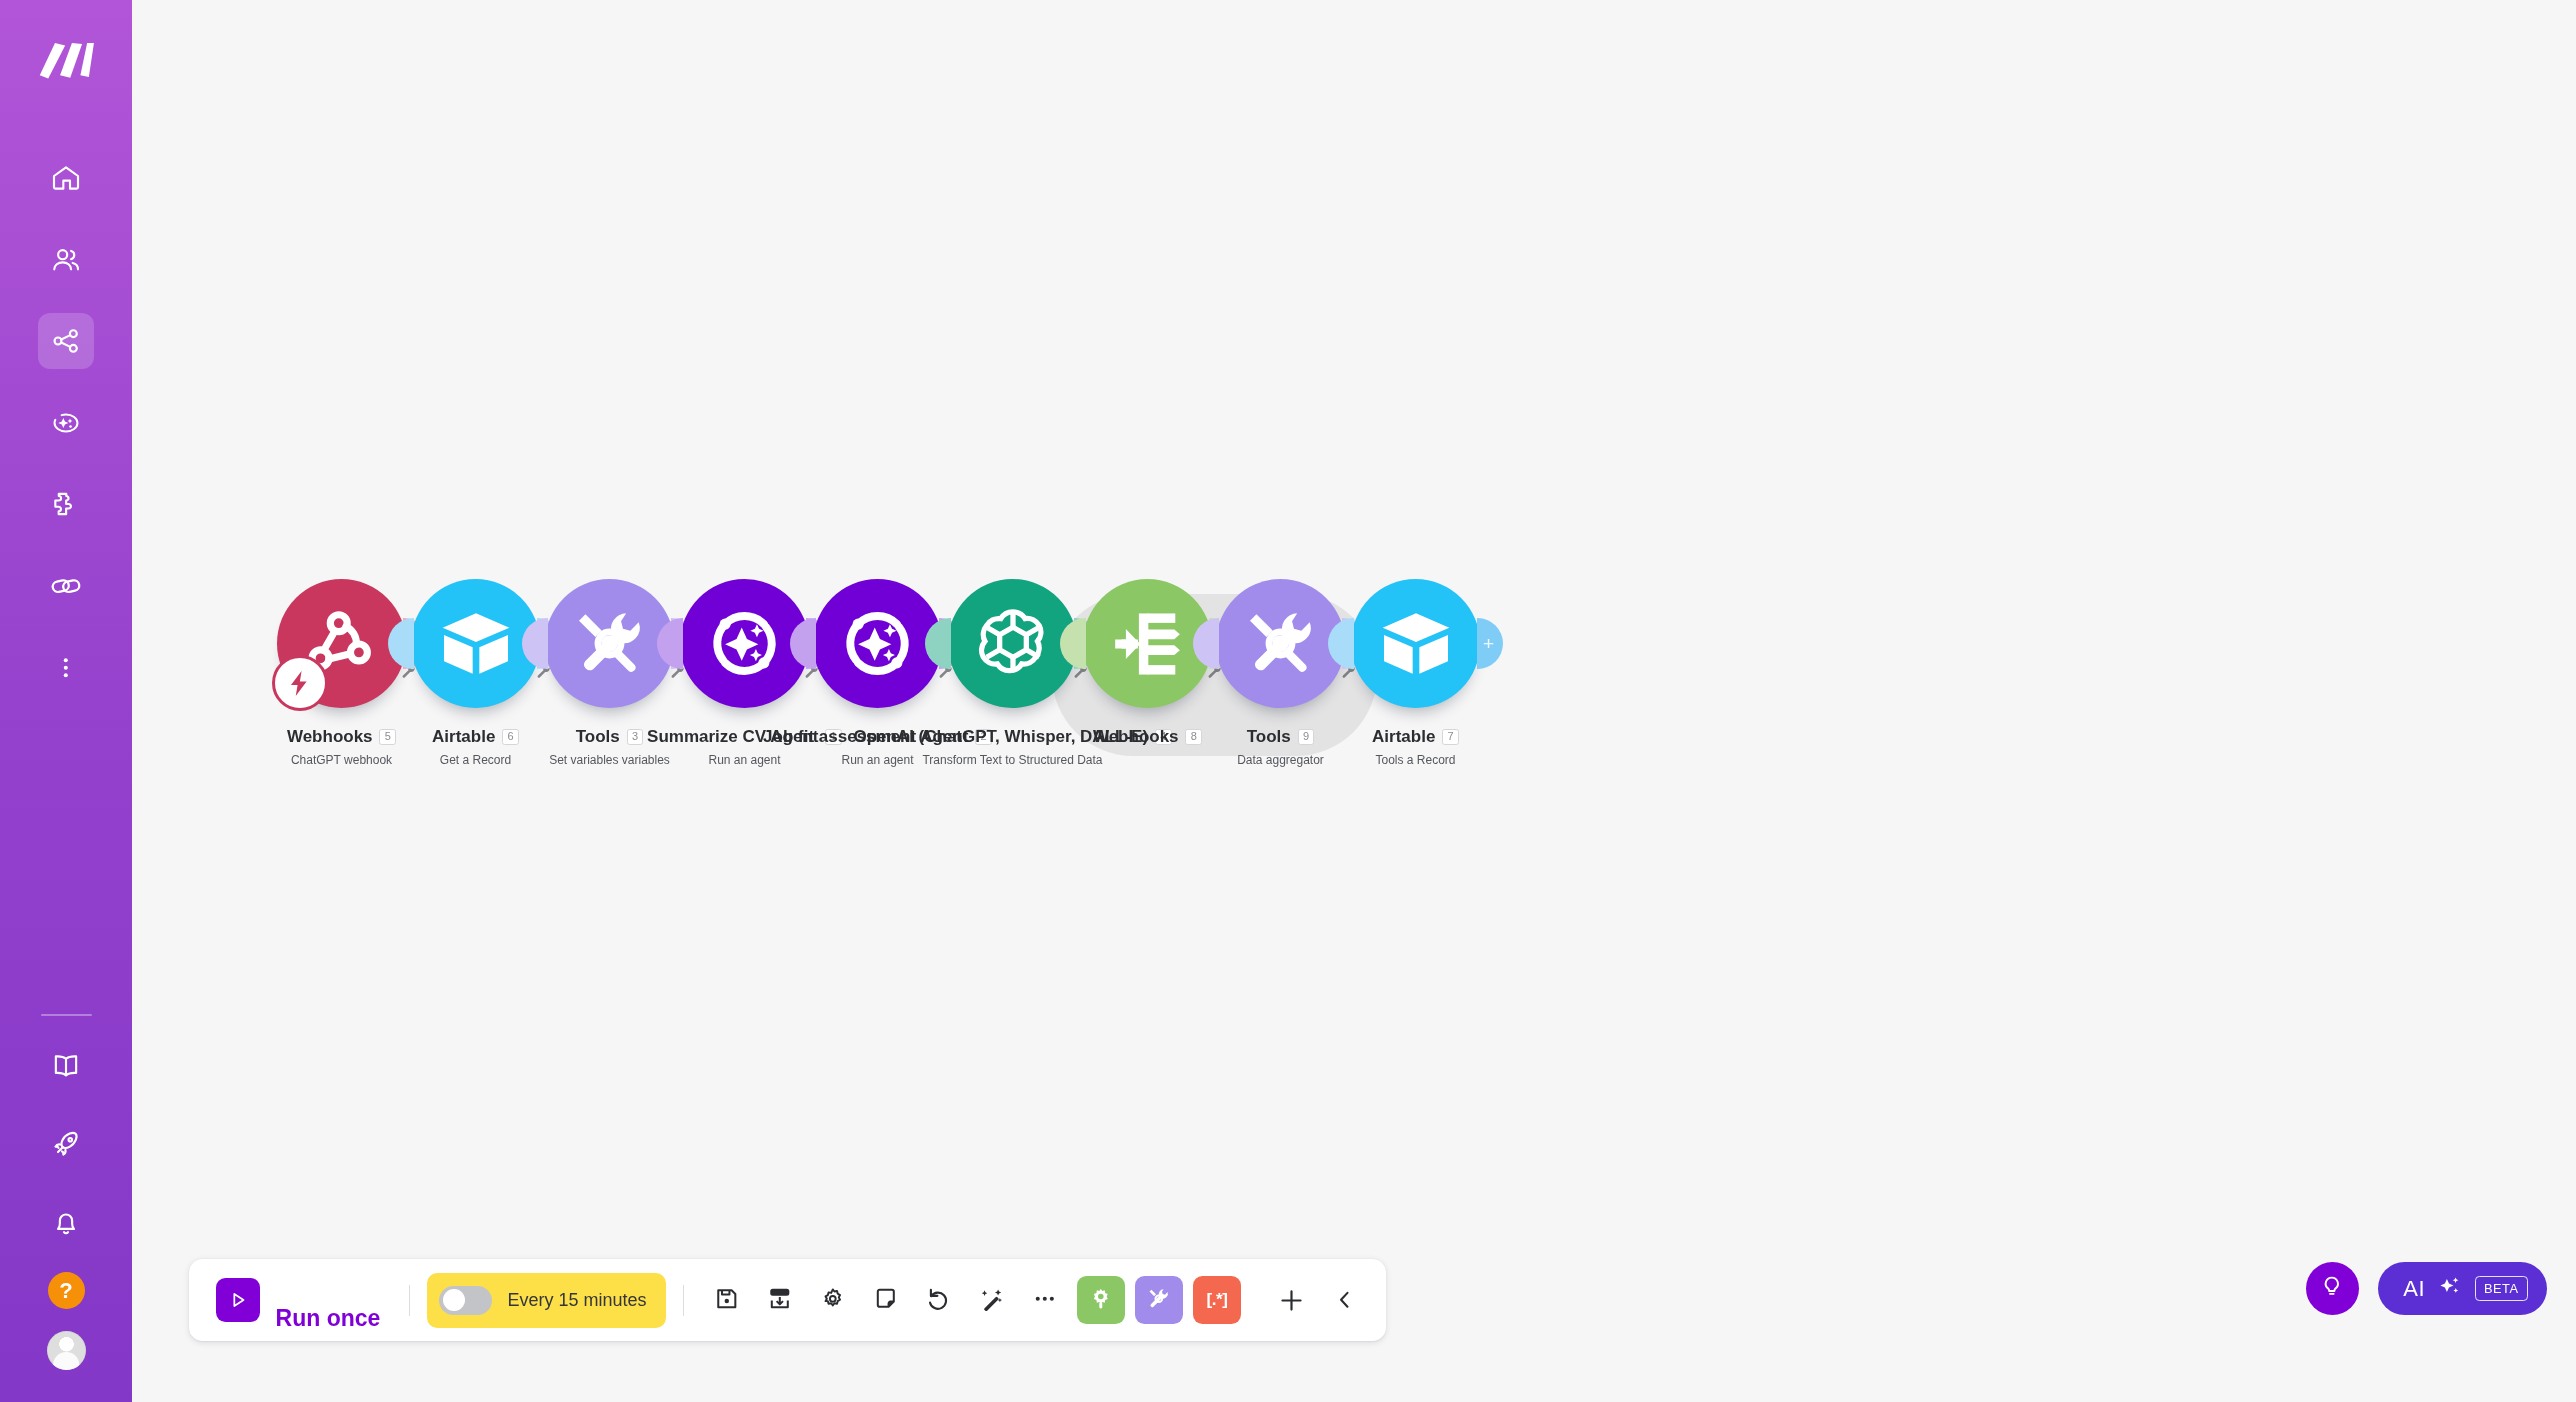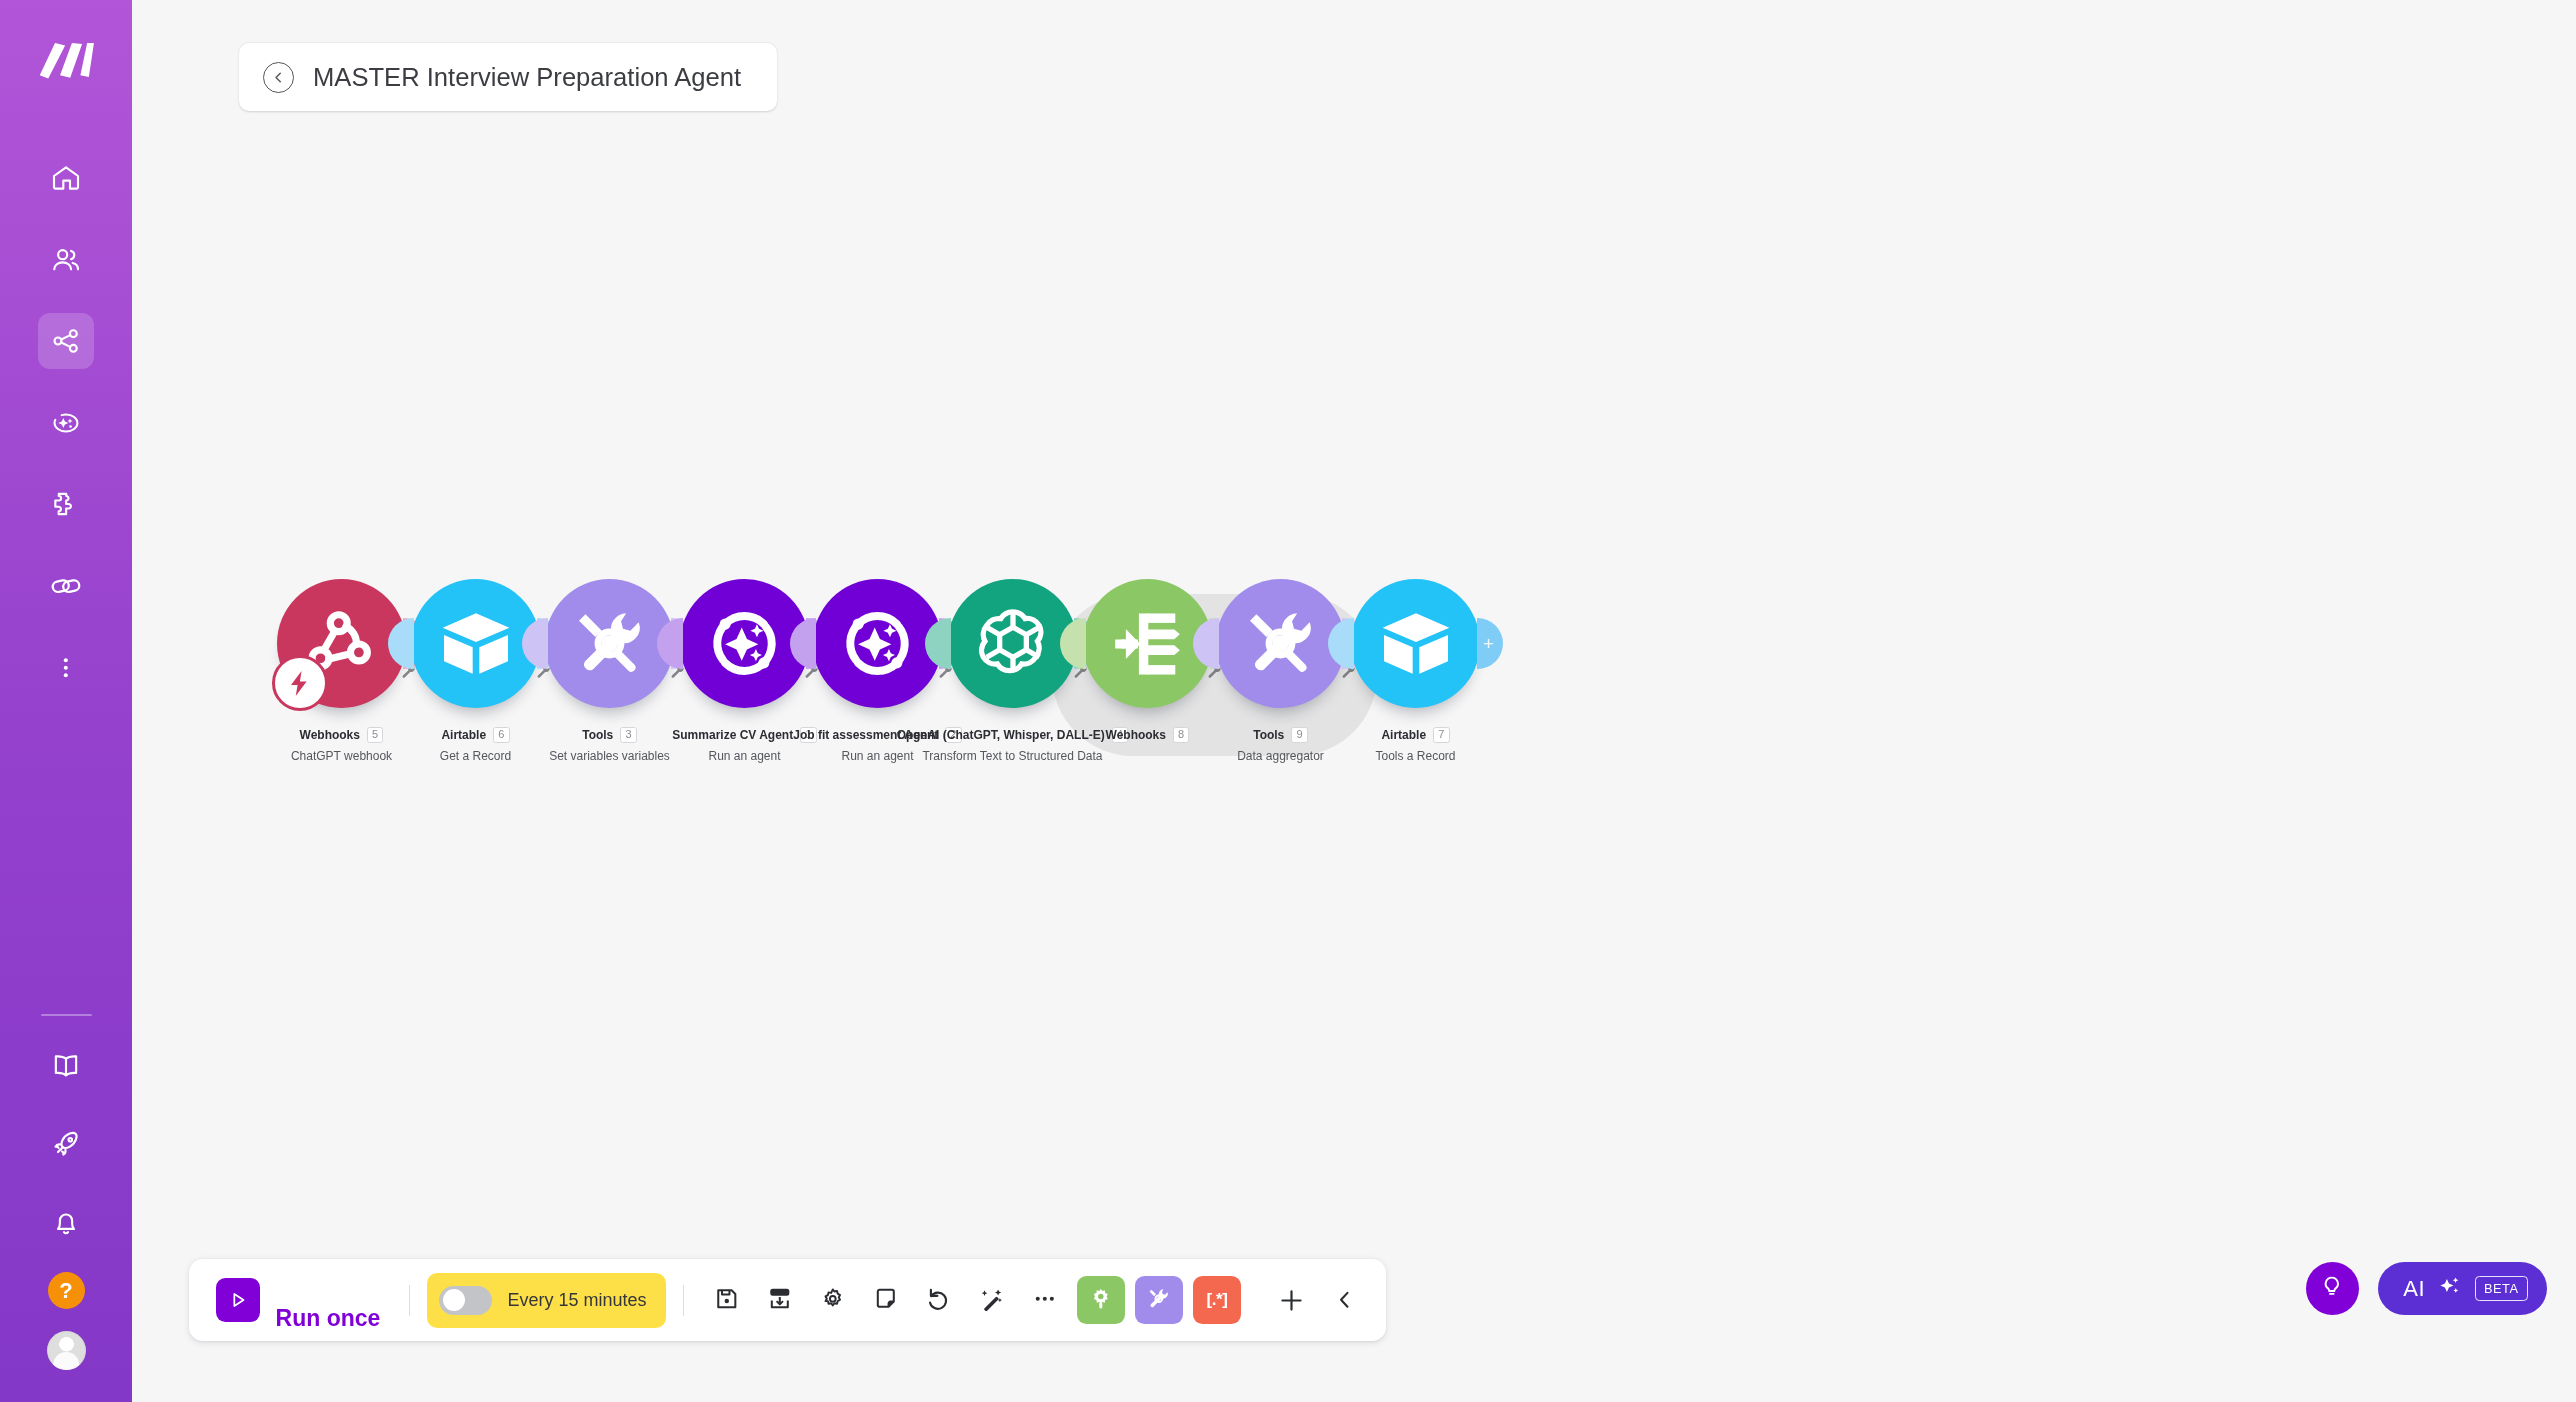--- a/index.html
+++ b/index.html
@@ -93,21 +93,21 @@
   .trigger-badge {
     position: absolute; left: -5.1px; bottom: -3.4px; width: 56px; height: 56px; border-radius: 50%;
     background: #fff; border: 3.4px solid #c9375f;
     display:flex; align-items:center; justify-content:center; z-index: 4;
   }
 
   .node-label {
     margin-top: 19px; display:flex; align-items:center; gap: 6.8px;
     white-space: nowrap;
   }
-  .node-title { font-size: 12px; font-weight: bold; color: #2b2d31; }
+  .node-title { font-size: 17px; font-weight: bold; color: #2b2d31; }
   .node-num {
     font-size: 11px; color: #8b8d93; border: 0.9px solid #d5d6d9;
     border-radius: 2.6px; padding: 0px 4.3px 0.9px; line-height: 13.6px; background: #fff;
   }
   .node-sub { margin-top: 6px; font-size: 12px; color: #55575c; white-space: nowrap; }
 
   
   .connector { position: absolute; top: 51px; z-index: 2; display:flex; flex-direction:column; align-items:center; }
   .dots { display:flex; gap: 11px; align-items:center; }
   .dot { width: 16px; height: 16px; border-radius: 50%; }
@@ -279,28 +279,20 @@
             <path d="M6 17.2c1.1-1 1.4-2.3 1.4-3.8V11a4.6 4.6 0 0 1 9.2 0v2.4c0 1.5.3 2.8 1.4 3.8z"></path>
             <path d="M10.5 19.6a1.8 1.8 0 0 0 3 0"></path>
           </svg>
         </span>
       </div>
       <div class="help-badge">?</div>
       <div class="avatar"></div>
     </div>
   </div>
 
-  <div id="title-card">
-    <div id="back-btn">
-      <svg width="17" height="17" viewBox="0 0 24 24" fill="none" stroke="#55565a" stroke-width="2" stroke-linecap="round" stroke-linejoin="round">
-        <path d="M14.5 6 L8.5 12 L14.5 18"></path>
-      </svg>
-    </div>
-    <div id="title-text">MASTER Interview Preparation Agent</div>
-  </div>
 
   <div id="canvas">
     <div id="flow">
       <div class="group-highlight" id="group-hl" style="left: 920px; width: 325px; background: rgb(227, 227, 228);"></div>
       <div id="nodes-layer">
           <div class="node" style="left: 145px;">
     <div class="bubble-wrap">
       <div class="bulb right " style="background:#eaa9bc"></div>
       <div class="bubble" style="background:#c9375f">
         <span>

